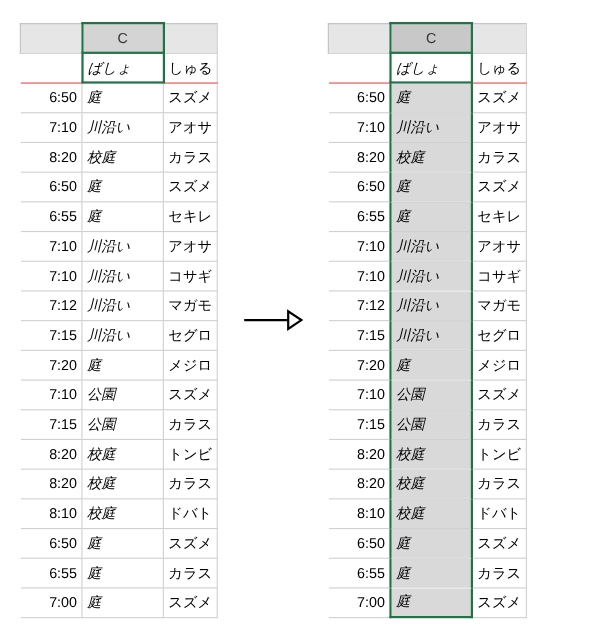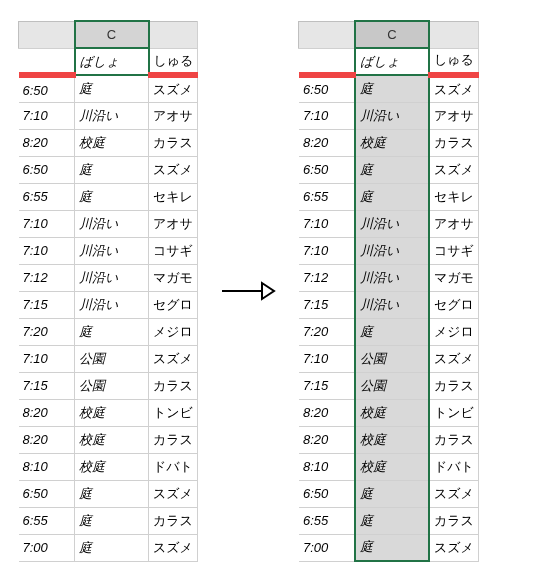--- a/index.html
+++ b/index.html
@@ -49,33 +49,32 @@
     .sheet td {
       border-right: 1px solid #d0d0d0;
       border-bottom: 1px solid #d0d0d0;
       height: 27px;
       padding: 0 4px;
       white-space: nowrap;
       overflow: hidden;
       vertical-align: middle;
     }
     .sheet td.time {
-      text-align: left;
+      text-align: right;
       width: 56px;
-      font-style: italic;
     }
     .sheet td.place {
       width: 74px;
       font-style: italic;
     }
     .sheet td.type {
       width: 48px;
     }
     .header-data-row td {
-      border-bottom: 6px solid #ef4444;
+      border-bottom: 1px solid #ef4444;
     }
     .header-data-row td.place {
       border: 2px solid #217346;
       border-top: none;
       background: #fff;
     }
     
     .sheet.selected .col-header-row td.col-c {
       background: #c8c8c8;
     }

